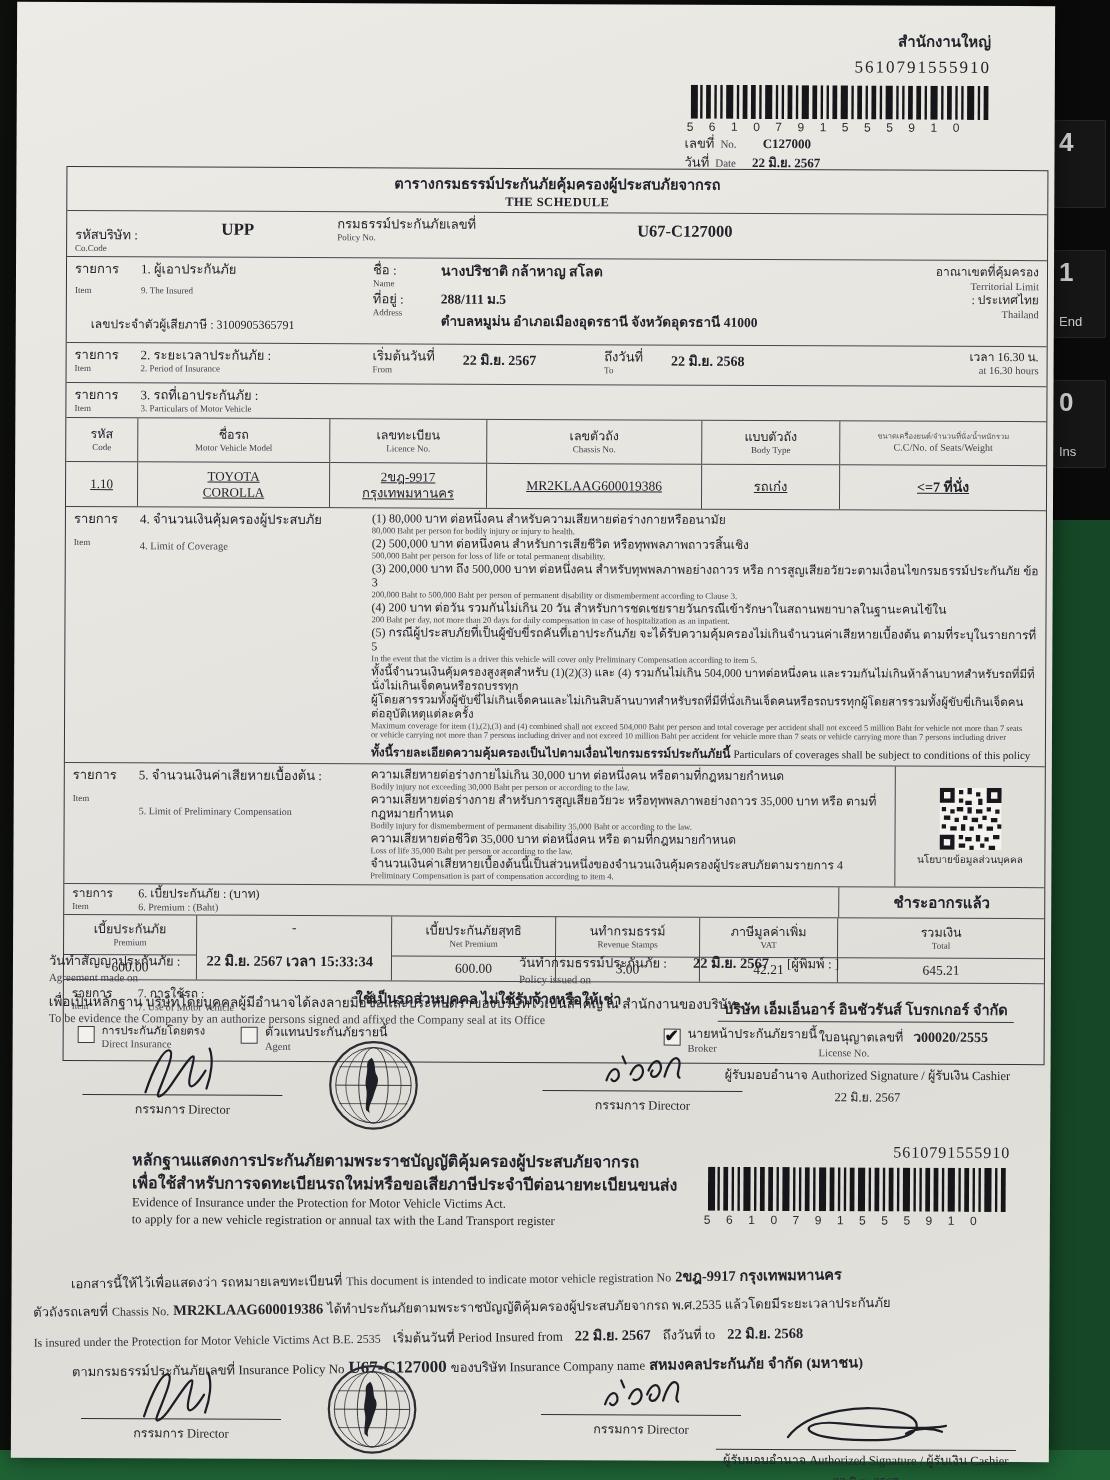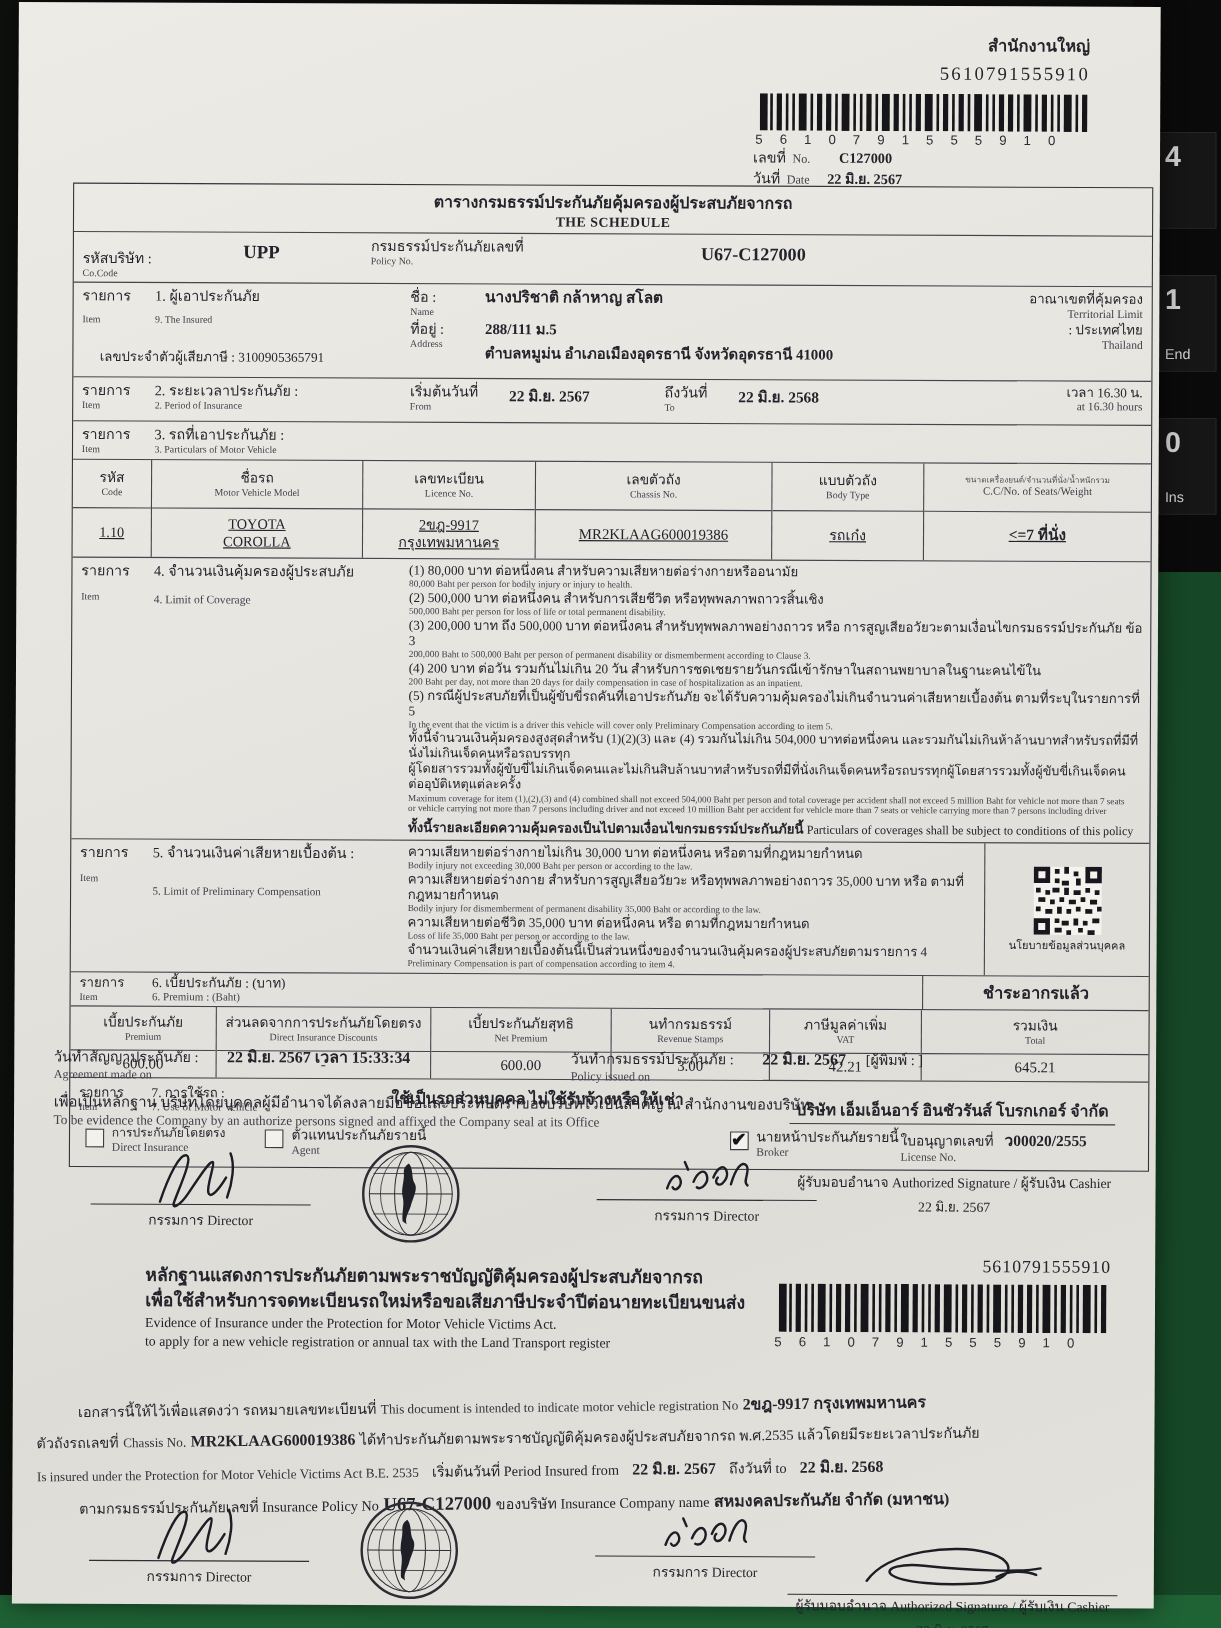--- a/index.html
+++ b/index.html
@@ -522,24 +522,20 @@
 
     <div class="ptable">
       <div class="pcol" style="width:133px">
         <div class="phead">
             <div class="cth">เบี้ยประกันภัย</div>
             <div class="en">Premium</div>
           </div>
         <div class="pval">600.00</div>
       </div>
       <div class="pcol" style="width:195px">
-        <div class="phead">
-            <div class="cth">ส่วนลดจากการประกันภัยโดยตรง</div>
-            <div class="en">Direct Insurance Discounts</div>
-          </div>
         <div class="pval">-</div>
       </div>
       <div class="pcol" style="width:164px">
         <div class="phead">
             <div class="cth">เบี้ยประกันภัยสุทธิ</div>
             <div class="en">Net Premium</div>
           </div>
         <div class="pval">600.00</div>
       </div>
       <div class="pcol" style="width:144px">

